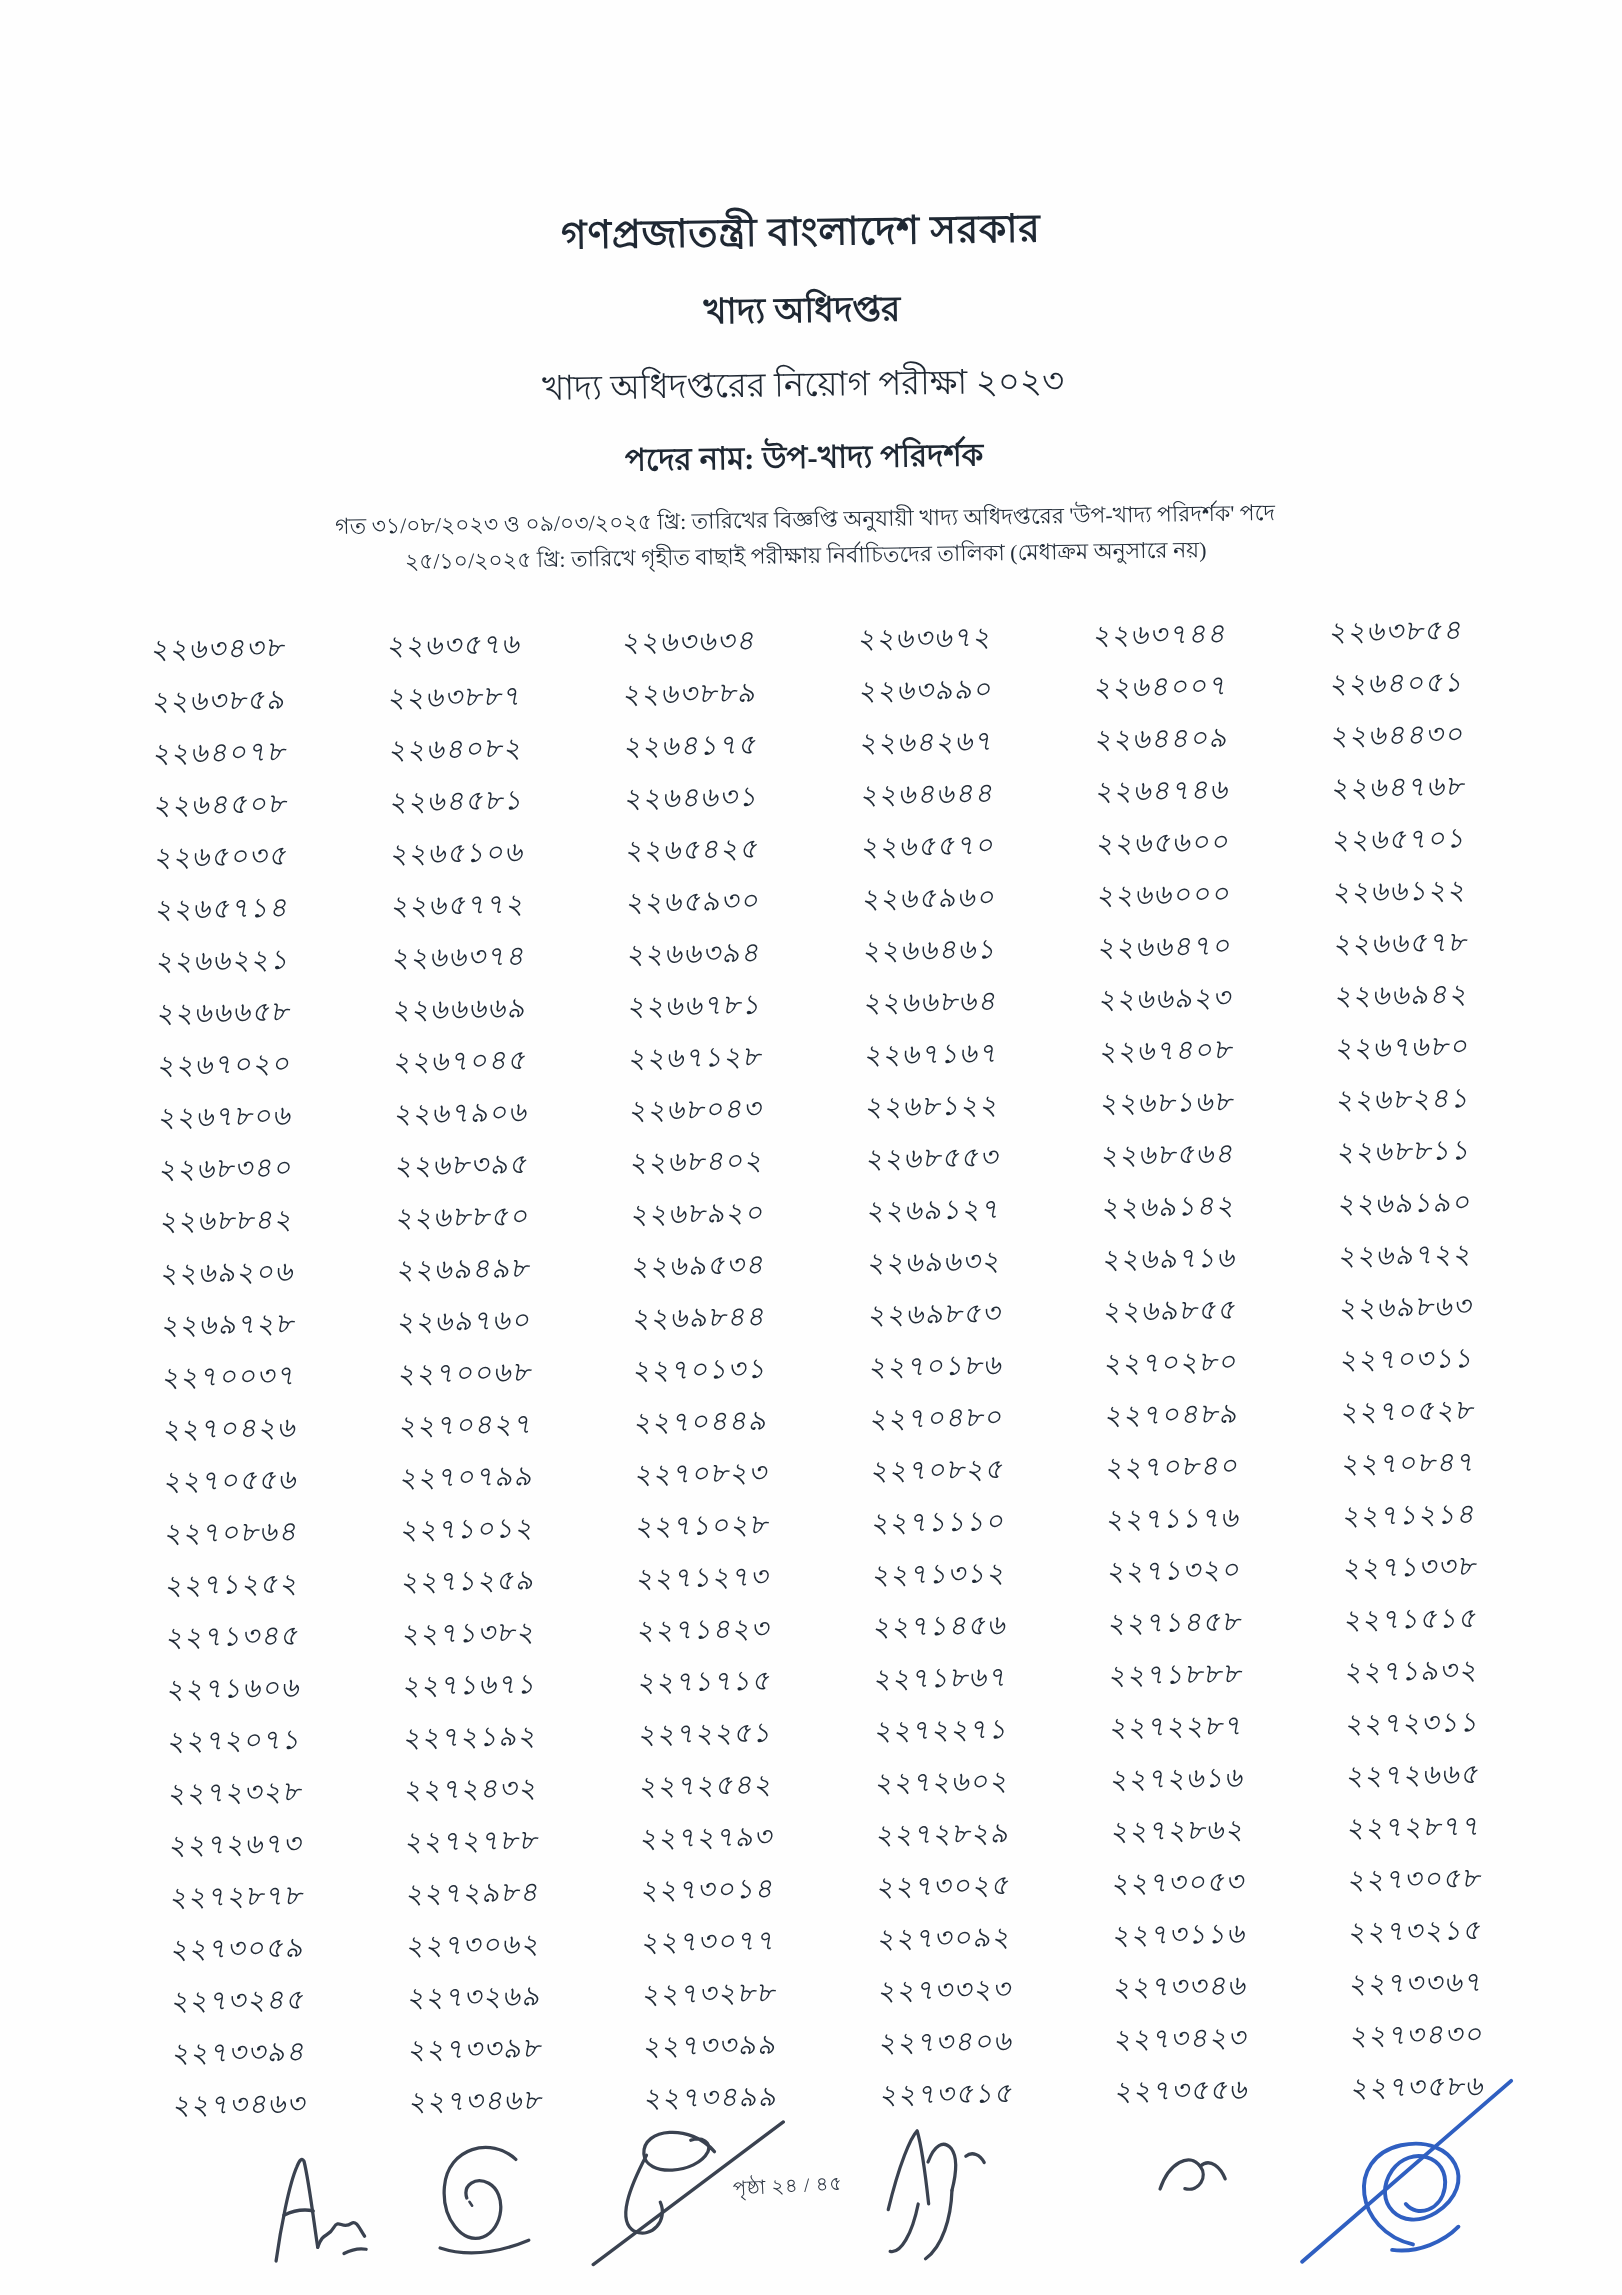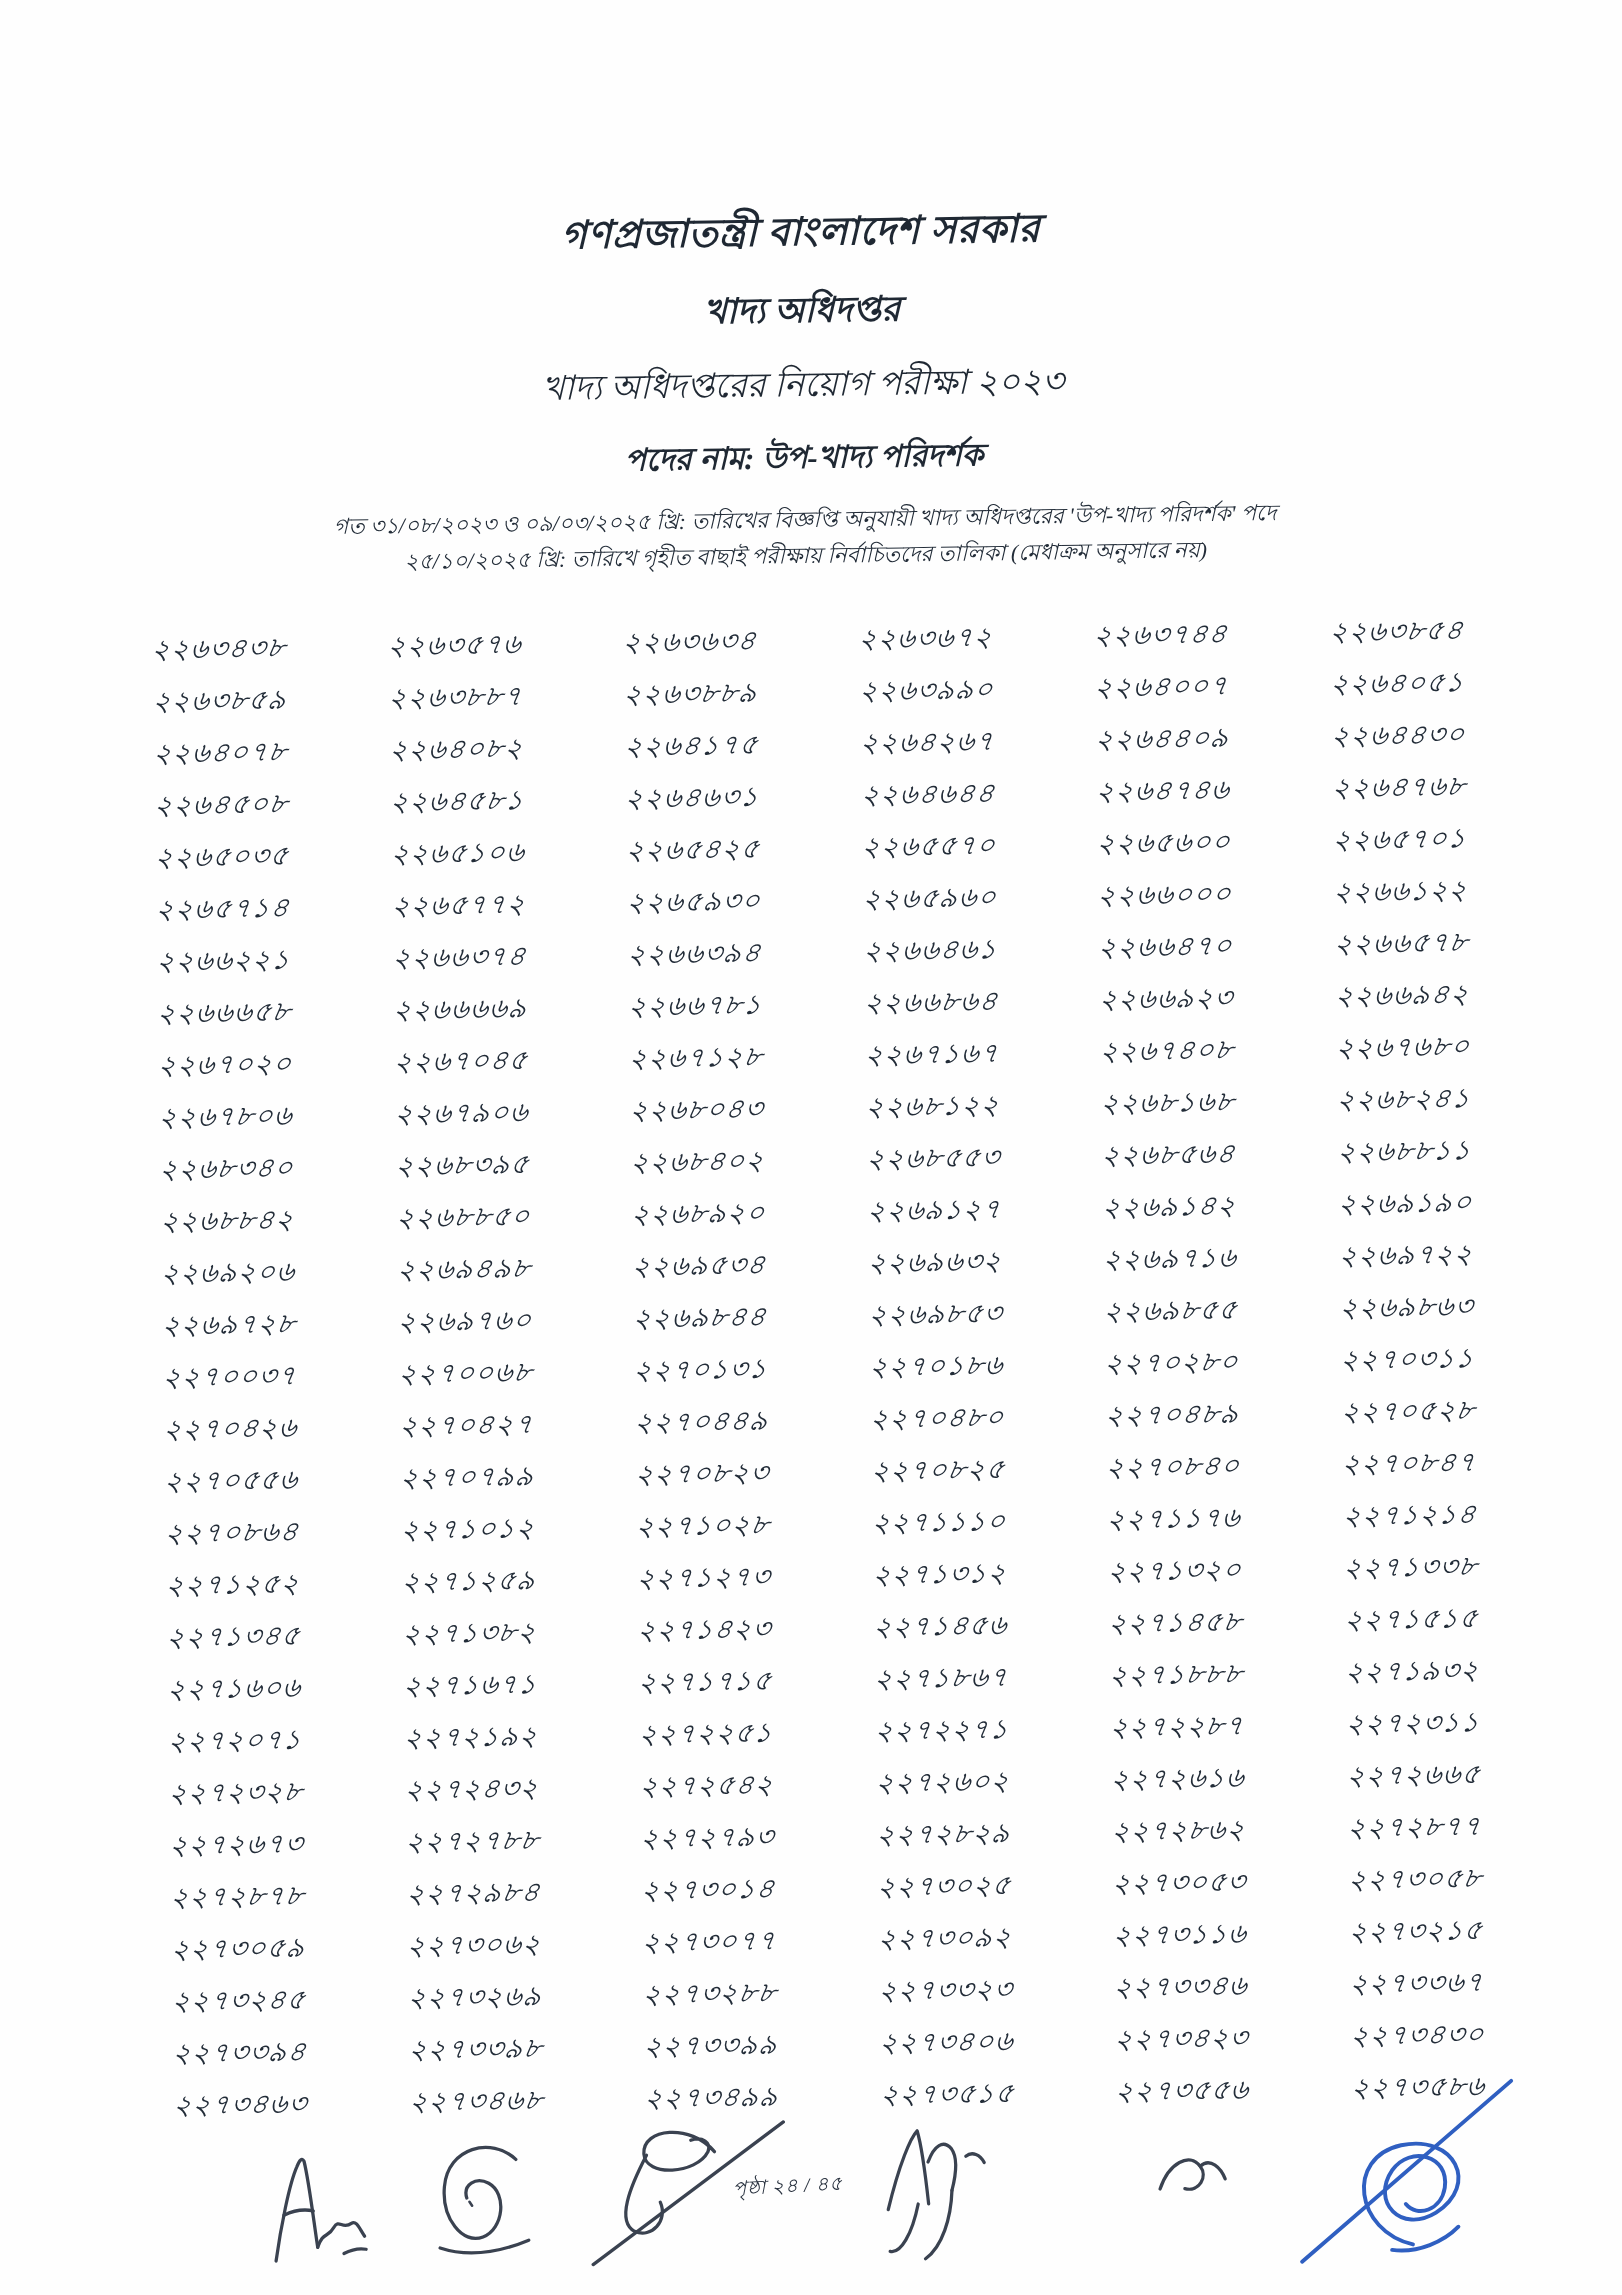--- a/index.html
+++ b/index.html
@@ -3,21 +3,20 @@
 <meta charset="utf-8">
 <style>
   html,body{margin:0;padding:0;background:#ffffff;}
   .page{
     position:relative;
     width:1622px;height:2295px;
     background:#fefefe;
     overflow:hidden;
     font-family:"Liberation Serif", serif;
     color:#1f2833;
-    font-style:italic;
   }
   .tilt{
     position:absolute;inset:0;
     transform:rotate(-0.85deg);
     transform-origin:50% 40%;
   }
   .center{width:100%;text-align:center;position:absolute;left:0;}
   .title-1{top:201px;font-size:39px;font-weight:700;letter-spacing:0.7px;}
   .title-2{top:283px;font-size:35px;font-weight:700;}
   .title-3{top:358px;font-size:34px;font-weight:400;}

